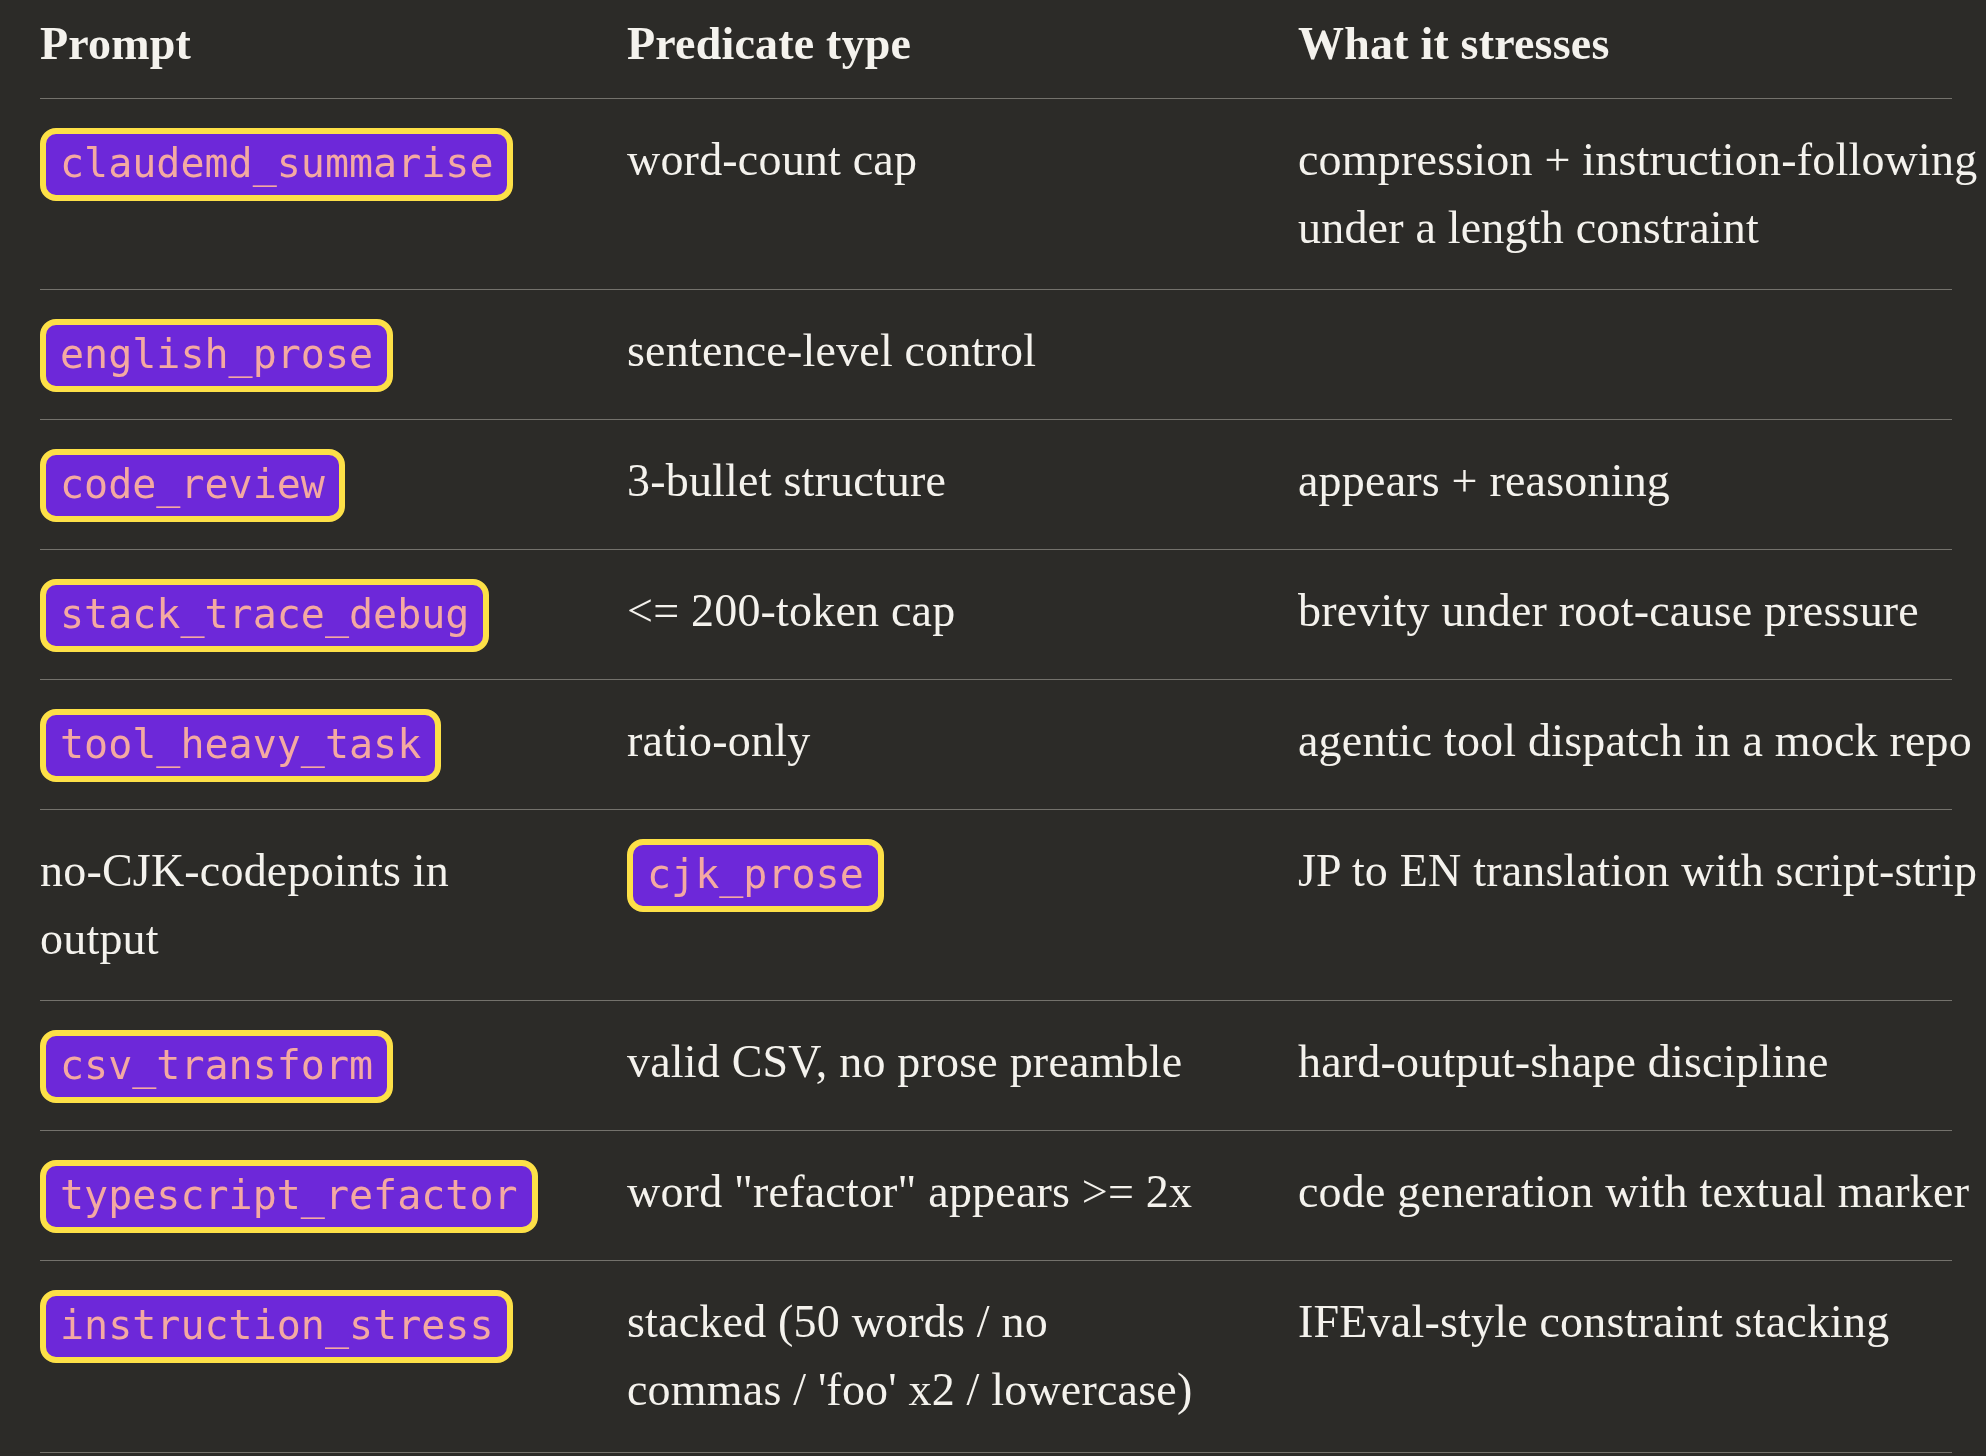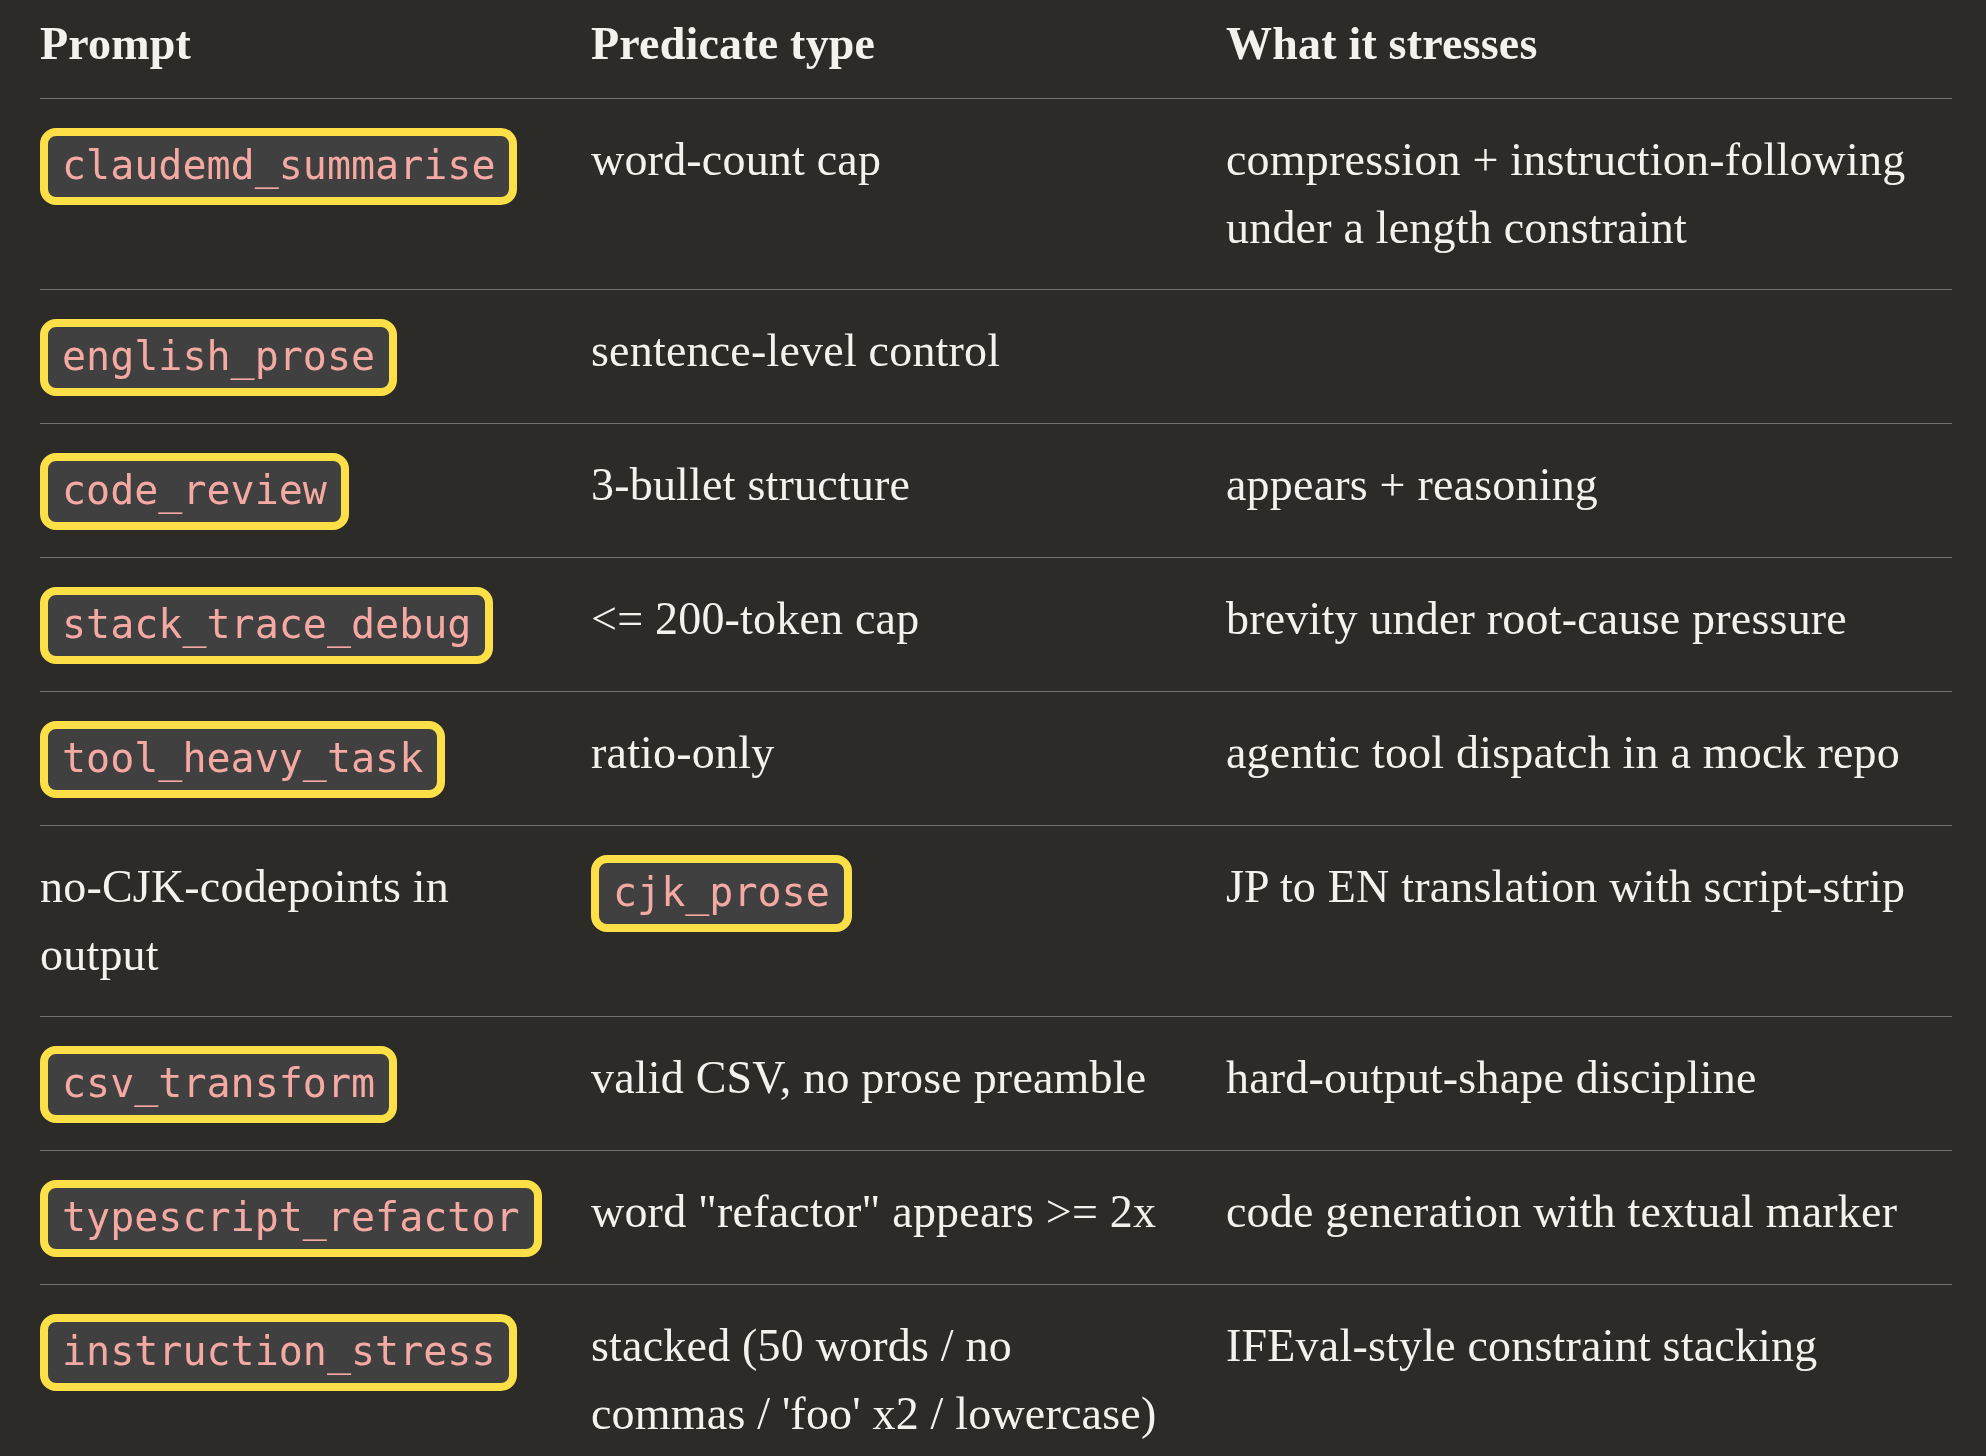--- a/index.html
+++ b/index.html
@@ -16,43 +16,44 @@
     position: absolute;
     left: 40px;
     top: 0;
     width: 1912px;
   }
   .row {
     display: grid;
     grid-template-columns: 551px 635px 726px;
     align-items: start;
     border-bottom: 1px solid #74726c;
+    gap: 36px;
   }
   .cell {
     font-size: 46px;
     line-height: 1.48;
     letter-spacing: 0.2px;
     padding: 27px 0;
   }
   .row.header .cell {
     font-weight: 700;
     padding: 10px 0 20px 0;
   }
   .col-predicate { padding-right: 60px; }
   .col-stresses  { padding-right: 30px; }
   .badge {
     display: inline-block;
     margin-top: 2px;
     font-family: "DejaVu Sans Mono", "Liberation Mono", monospace;
     font-size: 40px;
     line-height: 1;
     padding: 9px 14px 12px 14px;
-    border: 8px solid #fde047;
+    border: 6px solid #fde047;
     border-radius: 16px;
-    background: #404040;
+    background: #6d28d9;
     color: #f4a9a2;
     letter-spacing: 0px;
     white-space: nowrap;
   }
 </style>
 </head>
 <body>
 
 <div class="table">
   <div class="row header">

